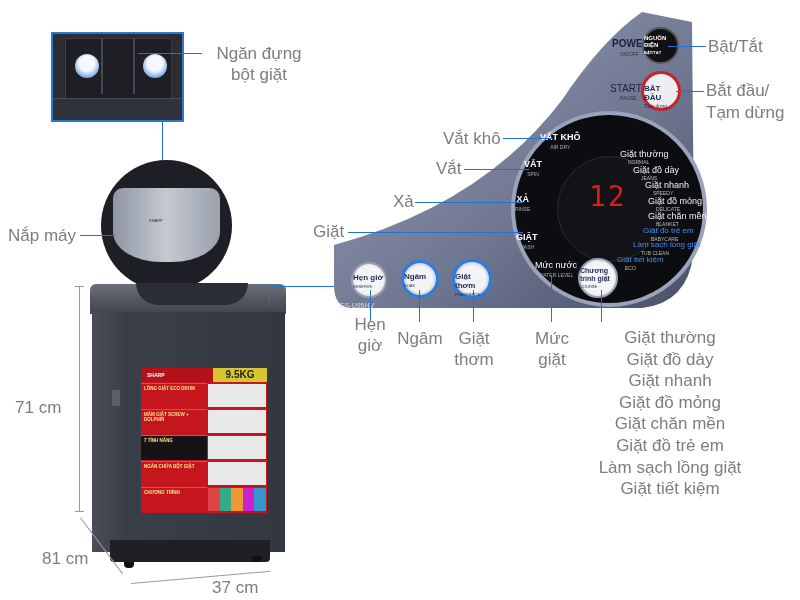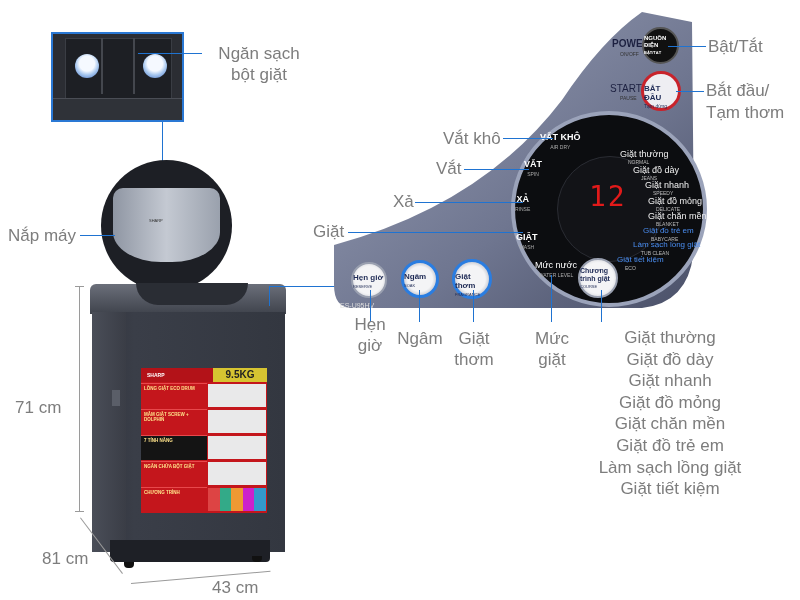--- a/index.html
+++ b/index.html
@@ -57,21 +57,21 @@
 
 <div class="abs inset">
   <div class="tray"></div>
   <div class="div" style="left:48px"></div>
   <div class="div" style="left:80px"></div>
   <div class="cap" style="left:22px"></div>
   <div class="cap" style="left:90px"></div>
   <div class="front"></div>
 </div>
 <div class="line" style="left:138px;top:53px;width:64px;height:1px"></div>
-<div class="lbl c" style="left:204px;top:43px;width:110px;white-space:pre-line">Ngăn sạch
+<div class="lbl c" style="left:204px;top:43px;width:110px;white-space:pre-line">Ngăn đựng
 bột giặt</div>
 <div class="line" style="left:162px;top:122px;width:1px;height:182px"></div>
 
 <div class="abs lid">
   <div class="win"></div>
   <div class="brand">SHARP</div>
 </div>
 <div class="line" style="left:80px;top:235px;width:35px;height:1px"></div>
 <div class="lbl" style="left:8px;top:225px">Nắp máy</div>
 
@@ -110,21 +110,21 @@
   <div class="pic" style="top:120px;background:linear-gradient(90deg,#d44 0 20%,#3a8 20% 40%,#e93 40% 60%,#c2c 60% 80%,#39c 80%)"></div>
 </div>
 
 <div class="dim" style="left:79px;top:286px;width:1px;height:226px"></div>
 <div class="dim" style="left:75px;top:286px;width:9px;height:1px"></div>
 <div class="dim" style="left:75px;top:511px;width:9px;height:1px"></div>
 <div class="lbl" style="left:15px;top:397px">71 cm</div>
 <div class="dim" style="left:80px;top:518px;width:1px;height:70px;transform:rotate(-37deg);transform-origin:top left"></div>
 <div class="lbl" style="left:42px;top:548px">81 cm</div>
 <div class="dim" style="left:131px;top:583px;width:140px;height:1px;transform:rotate(-5deg);transform-origin:left"></div>
-<div class="lbl" style="left:212px;top:577px">43 cm</div>
+<div class="lbl" style="left:212px;top:577px">37 cm</div>
 
 <div class="line" style="left:269px;top:286px;width:1px;height:20px"></div>
 <div class="line" style="left:269px;top:286px;width:66px;height:1px"></div>
 
 <svg class="abs panel" viewBox="0 0 366 300">
   <defs>
     <linearGradient id="pg" x1="0" y1="0" x2="1" y2="1">
       <stop offset="0" stop-color="#9aa1b8"></stop>
         <stop offset="0.6" stop-color="#6f7690"></stop>
         <stop offset="1" stop-color="#4a5068"></stop>
@@ -146,21 +146,21 @@
 <div class="lbl" style="left:708px;top:36px">Bật/Tắt</div>
 
 <div class="abs" style="left:610px;top:83px;font-size:10px;font-weight:normal;color:#1c2040">START</div>
 <div class="abs" style="left:620px;top:95px;font-size:5px;color:#333">PAUSE</div>
 <div class="btn-small" style="left:641px;top:71px;width:40px;height:40px;background:#eeeef2;border:3px solid #c8232b;color:#1e2a55;font-size:8px;padding-top:10px;line-height:9px">
   <span>BẮT ĐẦU</span>
   <span style="font-size:5px;font-weight:normal">Tạm dừng</span>
 </div>
 <div class="line" style="left:676px;top:91px;width:28px;height:1px"></div>
 <div class="lbl" style="left:706px;top:80px;white-space:pre-line;line-height:22px">Bắt đầu/
-Tạm thơm</div>
+Tạm dừng</div>
 
 <div class="abs dial"></div>
 <div class="abs disp"></div>
 <div class="abs seg">12</div>
 
 <div class="mode" style="left:540px;top:132px"><span>VẮT KHÔ</span><small>AIR DRY</small></div>
 <div class="mode" style="left:524px;top:159px"><span>VẮT</span><small>SPIN</small></div>
 <div class="mode" style="left:515px;top:194px"><span>XẢ</span><small>RINSE</small></div>
 <div class="mode" style="left:516px;top:232px"><span>GIẶT</span><small>WASH</small></div>
 <div class="mode" style="left:535px;top:260px;font-weight:normal"><span>Mức nước</span><small>WATER LEVEL</small></div>

